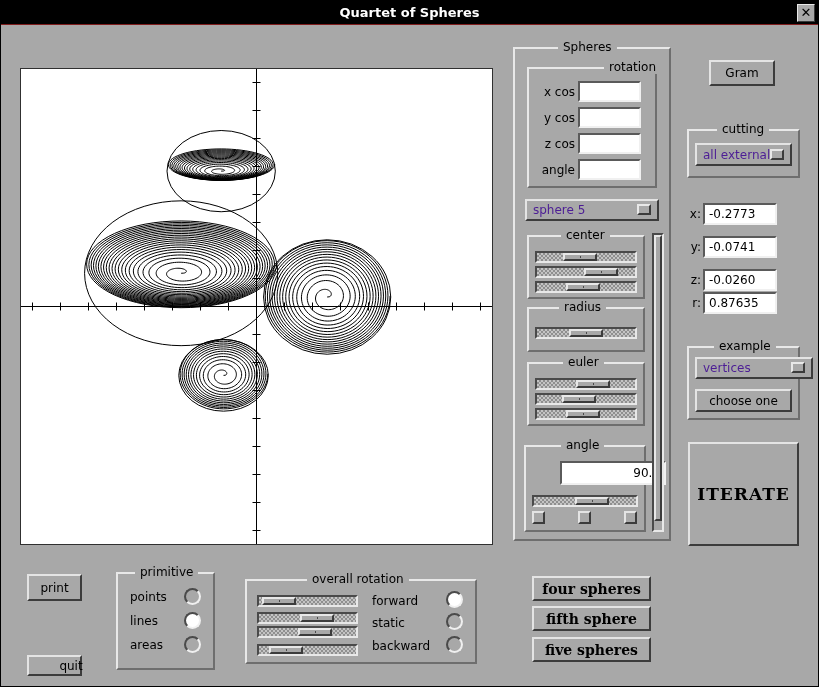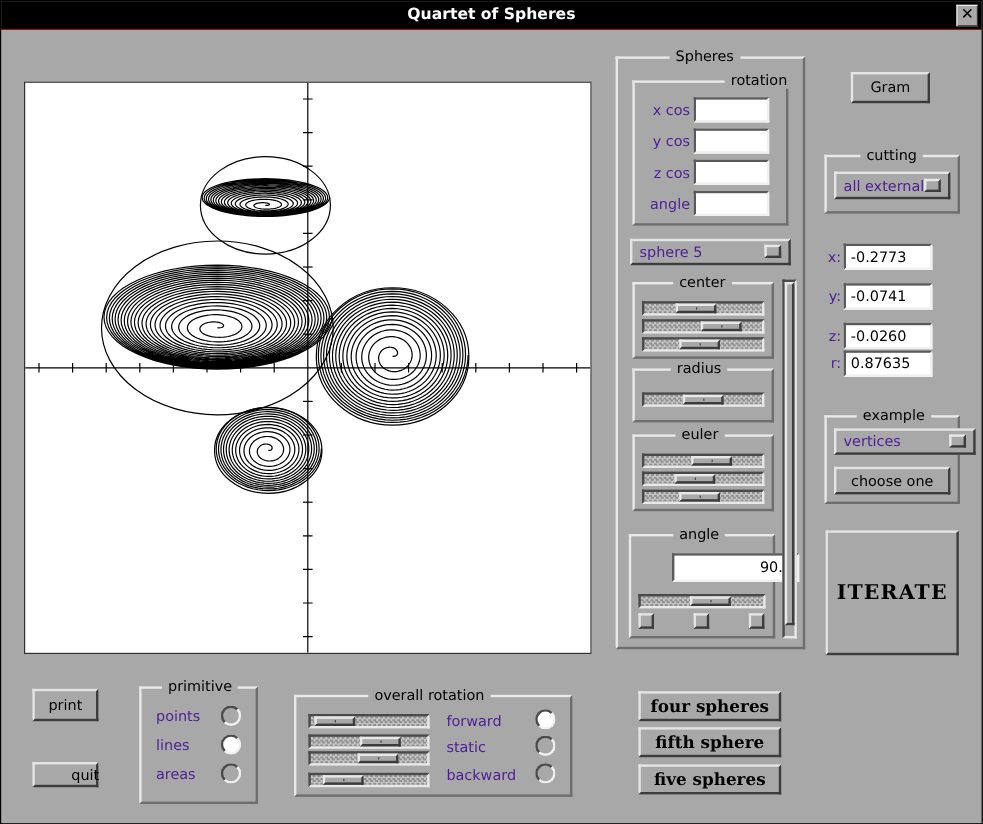--- a/index.html
+++ b/index.html
@@ -84,21 +84,21 @@
     border-bottom: 2px solid #f0f0f0;
     font-size: 12px;
     color: #000;
     display: flex; align-items: center;
     padding: 0 4px;
     cursor: text;
   }
   .field.right { justify-content: flex-end; }
   .lbl {
     position: absolute;
-    font-size: 12px; color: #4c1d95;
+    font-size: 12px; color: #000000;
     display: flex; align-items: center;
     white-space: nowrap;
   }
   .lbl.right { justify-content: flex-end; }
 
   
   .optmenu {
     position: absolute;
     background: #a8a8a8;
     border-top: 2px solid #e4e4e4;
@@ -381,21 +381,21 @@
     <span>choose one</span>
   </div>
 
   <div class="btn" style="left:687px; top:441px; width:111px; height:104px;">
     <span class="iterate-label">ITERATE</span>
   </div>
 
   <div class="btn" style="left:26px; top:573px; width:55px; height:27px;">
     <span>print</span>
   </div>
-  <div class="btn" style="left:26px; top:634px; width:55px; height:21px;padding-left:33px;">
+  <div class="btn" style="left:26px; top:654px; width:55px; height:21px;padding-left:33px;">
     <span>quit</span>
   </div>
 
   <div class="frame" style="left:115px; top:571px; width:99px; height:98px;">
     <div class="frame-title" style="left:17px;">primitive</div>
   </div>
   <div class="lbl" style="left:129px; top:587px; width:54px; height:18px;">points</div>
   <div class="radio" style="left:183px; top:587px;"></div>
   <div class="lbl" style="left:129px; top:611px; width:54px; height:18px;">lines</div>
   <div class="radio on" style="left:183px; top:611px;"></div>

